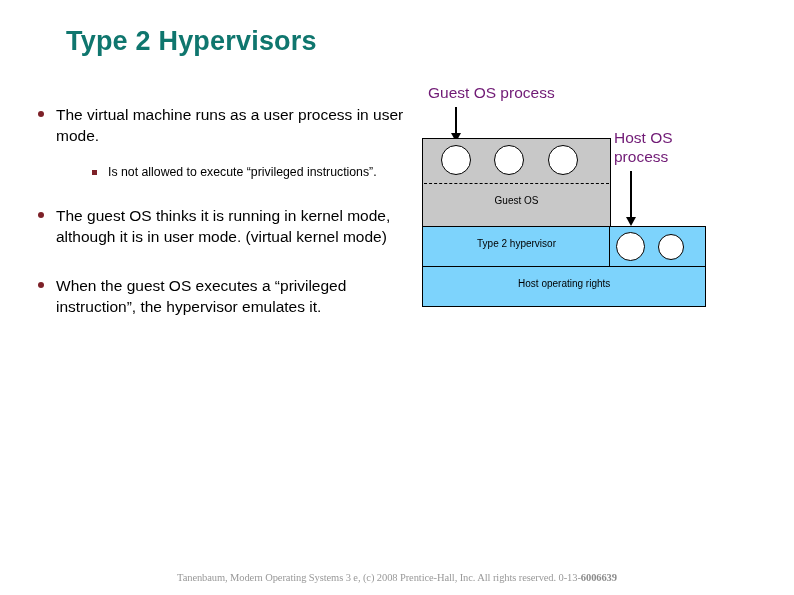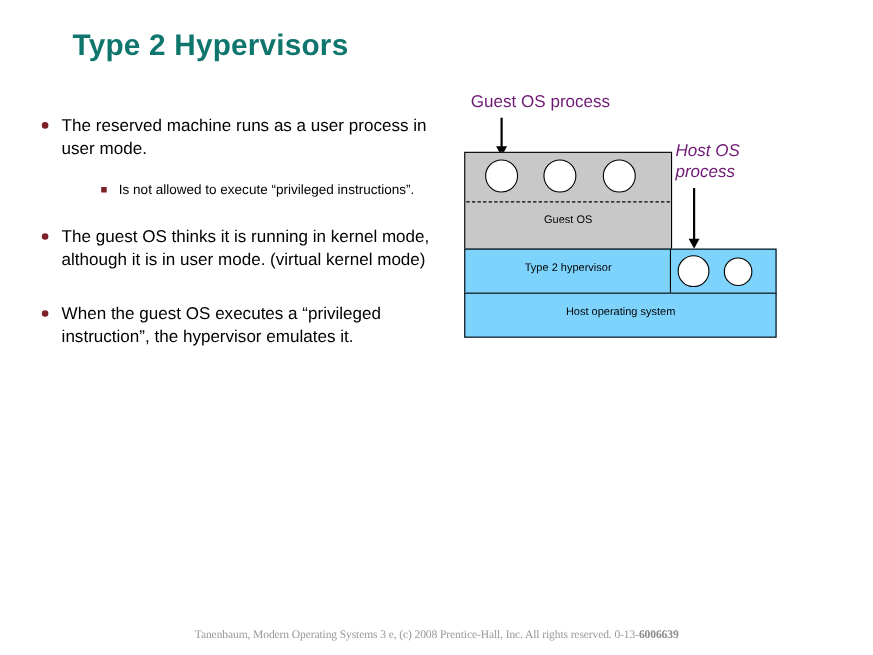--- a/index.html
+++ b/index.html
@@ -81,21 +81,21 @@
     height: 240px;
   }
   .dg-label {
     position: absolute;
     font-size: 15.5px;
     line-height: 19px;
     color: #701a75;
     white-space: pre-line;
   }
   #label-guest-os-process { left: 10px; top: 5px; }
-  #label-host-os-process  { left: 196px; top: 50px; font-style: italic; }
+  #label-host-os-process  { left: 196px; top: 50px; }
 
   .arrow-line {
     position: absolute;
     width: 1.6px;
     background: #000000;
   }
   .arrow-head {
     position: absolute;
     width: 0; height: 0;
     border-left: 5px solid transparent;
@@ -151,21 +151,21 @@
 </head>
 <body>
 
 <div id="slide-title">Type 2 Hypervisors</div>
 
 <div id="bullet-list">
 
 
   <div class="bullet-row lvl1" style="margin-top:22px;">
     <span class="dot-marker"></span>
-    <span class="bullet-text">The reserved machine runs as a user process in user mode.</span>
+    <span class="bullet-text">The virtual machine runs as a user process in user mode.</span>
   </div>
 
   <div class="bullet-row lvl2">
     <span class="sq-marker"></span>
     <span class="bullet-text">Is not allowed to execute “privileged instructions”.</span>
   </div>
 
   <div class="bullet-row lvl1" style="margin-top:10px;">
     <span class="dot-marker"></span>
     <span class="bullet-text">The guest OS thinks it is running in kernel mode, although it is in user mode. (virtual kernel mode)</span>
@@ -201,20 +201,20 @@
 
   <div class="box" style="left:4px; top:148px; width:189px; height:42px;">
     <div class="box-text" style="left:0; top:11px;">Type 2 hypervisor</div>
   </div>
 
   <div class="box" style="left:191.4px; top:148px; width:97px; height:42px;"></div>
   <div class="circle" style="left:198px; top:154px; width:29px; height:29px;"></div>
   <div class="circle" style="left:240px; top:156px; width:26px; height:26px;"></div>
 
   <div class="box" style="left:4px; top:188.4px; width:284.4px; height:41px;">
-    <div class="box-text" style="left:0; top:11px;">Host operating system</div>
+    <div class="box-text" style="left:0; top:11px;">Host operating rights</div>
   </div>
 
 </div>
 
 <div id="footer">
   <span>Tanenbaum, Modern Operating Systems 3 e, (c) 2008 Prentice-Hall, Inc. All rights reserved. 0-13-</span><span class="isbn-bold">6006639</span>
 </div>
 
 </body></html>

